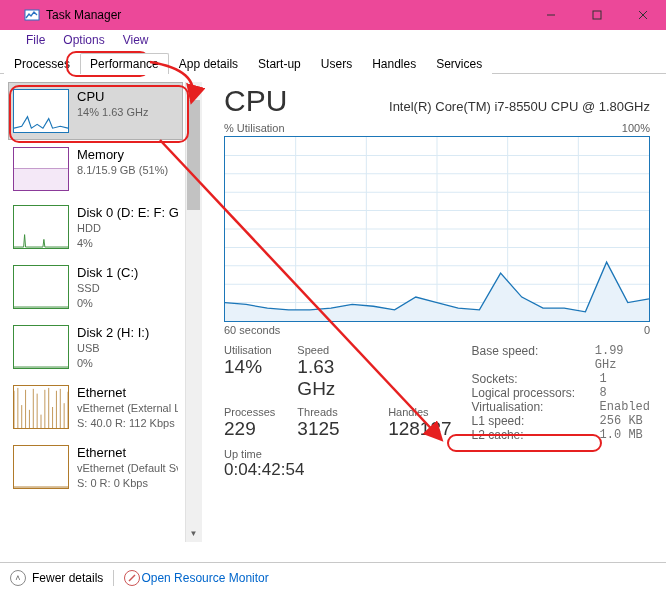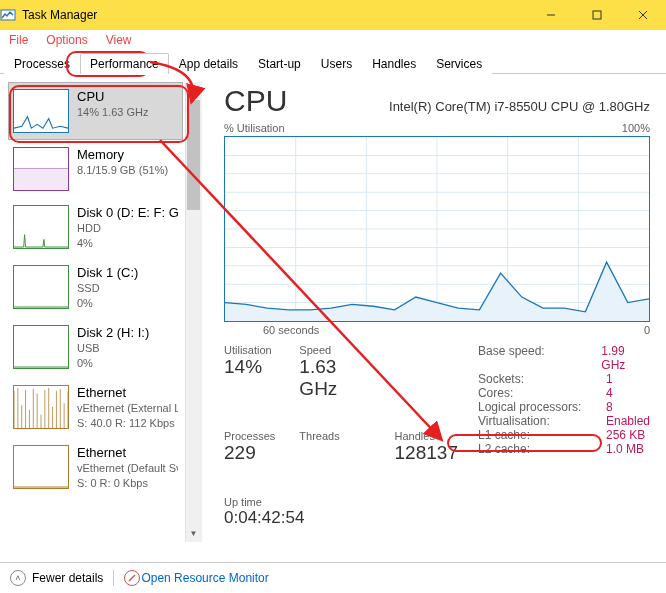--- a/index.html
+++ b/index.html
@@ -1,26 +1,26 @@
 <!DOCTYPE html>
 <html><head>
 <meta charset="utf-8">
 <style>
   * { box-sizing: border-box; margin: 0; padding: 0; font-family: "Segoe UI", Tahoma, sans-serif; }
   body { width: 666px; height: 593px; background: #fff; overflow: hidden; position: relative; }
 
   
-  .titlebar { height: 30px; background: #fde047; display: flex; align-items: center; padding-left: 0; border-bottom: 0; }
+  .titlebar { height: 30px; background: #ec4899; display: flex; align-items: center; padding-left: 24px; border-bottom: 0; }
   .titlebar .app-icon { width: 16px; height: 16px; margin-right: 6px; display:inline-flex; align-items:center; justify-content:center;}
   .titlebar .title { font-size: 12px; color: #000; flex: 1; }
   .titlebar .win-btns { display: flex; }
   .titlebar .win-btn { width: 46px; height: 30px; display: flex; align-items: center; justify-content: center; font-size: 11px; color:#333;}
 
   
-  .menubar { height: 20px; display: flex; align-items: center; padding-left: 1px; gap: 2px; font-size: 12px; color:#ef4444; }
+  .menubar { height: 20px; display: flex; align-items: center; padding-left: 18px; gap: 2px; font-size: 12px; color:#4c1d95; }
   .menubar .mi { padding: 1px 8px; }
 
   
   .tabs { display: flex; align-items: flex-end; padding-left: 4px; height: 24px; font-size: 12px; border-bottom: 1px solid #c8c8c8; position: relative; }
   .tab { padding: 3px 9px 3px 9px; border: 1px solid transparent; border-bottom: none; position: relative; top:1px; background:#fff; color:#000;}
   .tab.active { border-color: #c8c8c8; background:#fff; z-index:2; border-radius: 2px 2px 0 0;}
   .tab.active::after { content:""; position:absolute; left:0; right:0; bottom:-1px; height:2px; background:#fff;}
 
   
   .main { display: flex; height: 488px; }
@@ -41,33 +41,33 @@
   .side-text .st-sub2 { color:#606060; font-size:11px;}
 
   
   .detail { flex:1; padding: 10px 16px 0 20px; position:relative; }
   .detail-header { display:flex; align-items:baseline; justify-content:space-between; margin-bottom:4px;}
   .detail-header h1 { font-size:30px; font-weight:400; color:#333; }
   .detail-header .cpu-name { font-size:13px; color:#333; }
   .chart-label-row { display:flex; justify-content:space-between; font-size:11px; color:#606060; margin-bottom:2px;}
   .big-chart { width:100%; height:186px; border:1px solid #1b76b8; background:#fff; position:relative;}
   .big-chart svg { width:100%; height:100%; display:block;}
-  .chart-bottom-row { display:flex; justify-content:space-between; font-size:11px; color:#606060; margin-top:2px; margin-bottom:8px;margin-left:39px;}
+  .chart-bottom-row { display:flex; justify-content:space-between; font-size:11px; color:#606060; margin-top:2px; margin-bottom:8px;}
 
   .stats { display:flex; gap:0; }
-  .stat-col-left { display:grid; grid-template-columns: auto auto auto; column-gap: 22px; row-gap:0;gap:24px;}
+  .stat-col-left { display:grid; grid-template-columns: auto auto auto; column-gap: 22px; row-gap:0;}
   .stat-block .lbl { font-size:11px; color:#606060; }
   .stat-block .val { font-size:19px; color:#333; margin-bottom:6px;}
   .uptime-block { grid-column: 1 / span 3; margin-top:2px;}
   .uptime-block .val { font-size:17px;}
 
   .stat-col-right { margin-left:20px; font-size:12px;}
   .stat-row { display:flex; gap:10px;}
   .stat-row .rlbl { width:118px; color:#606060;}
-  .stat-row .rval { color:#be185d;}
+  .stat-row .rval { color:#737373;font-family:Liberation Mono, monospace;}
 
   
   .bottombar { border-top:1px solid #c8c8c8; height:30px; display:flex; align-items:center; padding-left:10px; gap:10px; font-size:12px;}
   .bb-link { color:#0066cc; display:flex; align-items:center; gap:1px;}
   .bb-sep { width:1px; height:16px; background:#c8c8c8;}
   .bb-fewer { display:flex; align-items:center; gap:6px; color:#000;}
   .circled { width:16px; height:16px; border:1px solid #888; border-radius:50%; display:inline-flex; align-items:center; justify-content:center; font-size:9px; color:#666;}
 
   
   .anno { position:absolute; inset:0; pointer-events:none; z-index:50; }
@@ -255,53 +255,50 @@
         <div class="stat-block">
             <div class="lbl">&nbsp;</div>
             <div class="val">&nbsp;</div>
           </div>
         <div class="stat-block">
             <div class="lbl">Processes</div>
             <div class="val">229</div>
           </div>
         <div class="stat-block">
             <div class="lbl">Threads</div>
+            <div class="val">3125</div>
           </div>
         <div class="stat-block">
             <div class="lbl">Handles</div>
             <div class="val">128137</div>
           </div>
         <div class="stat-block uptime-block">
             <div class="lbl">Up time</div>
             <div class="val">0:04:42:54</div>
           </div>
       </div>
       <div class="stat-col-right">
         <div class="stat-row">
             <span class="rlbl">Base speed:</span>
             <span class="rval">1.99 GHz</span>
           </div>
         <div class="stat-row">
             <span class="rlbl">Sockets:</span>
             <span class="rval">1</span>
           </div>
         <div class="stat-row">
-            <span class="rlbl">Cores:</span>
-            <span class="rval">4</span>
-          </div>
-        <div class="stat-row">
             <span class="rlbl">Logical processors:</span>
             <span class="rval">8</span>
           </div>
         <div class="stat-row">
             <span class="rlbl">Virtualisation:</span>
             <span class="rval">Enabled</span>
           </div>
         <div class="stat-row">
-            <span class="rlbl">L1 cache:</span>
+            <span class="rlbl">L1 speed:</span>
             <span class="rval">256 KB</span>
           </div>
         <div class="stat-row">
             <span class="rlbl">L2 cache:</span>
             <span class="rval">1.0 MB</span>
           </div>
       </div>
     </div>
   </div>
 </div>

